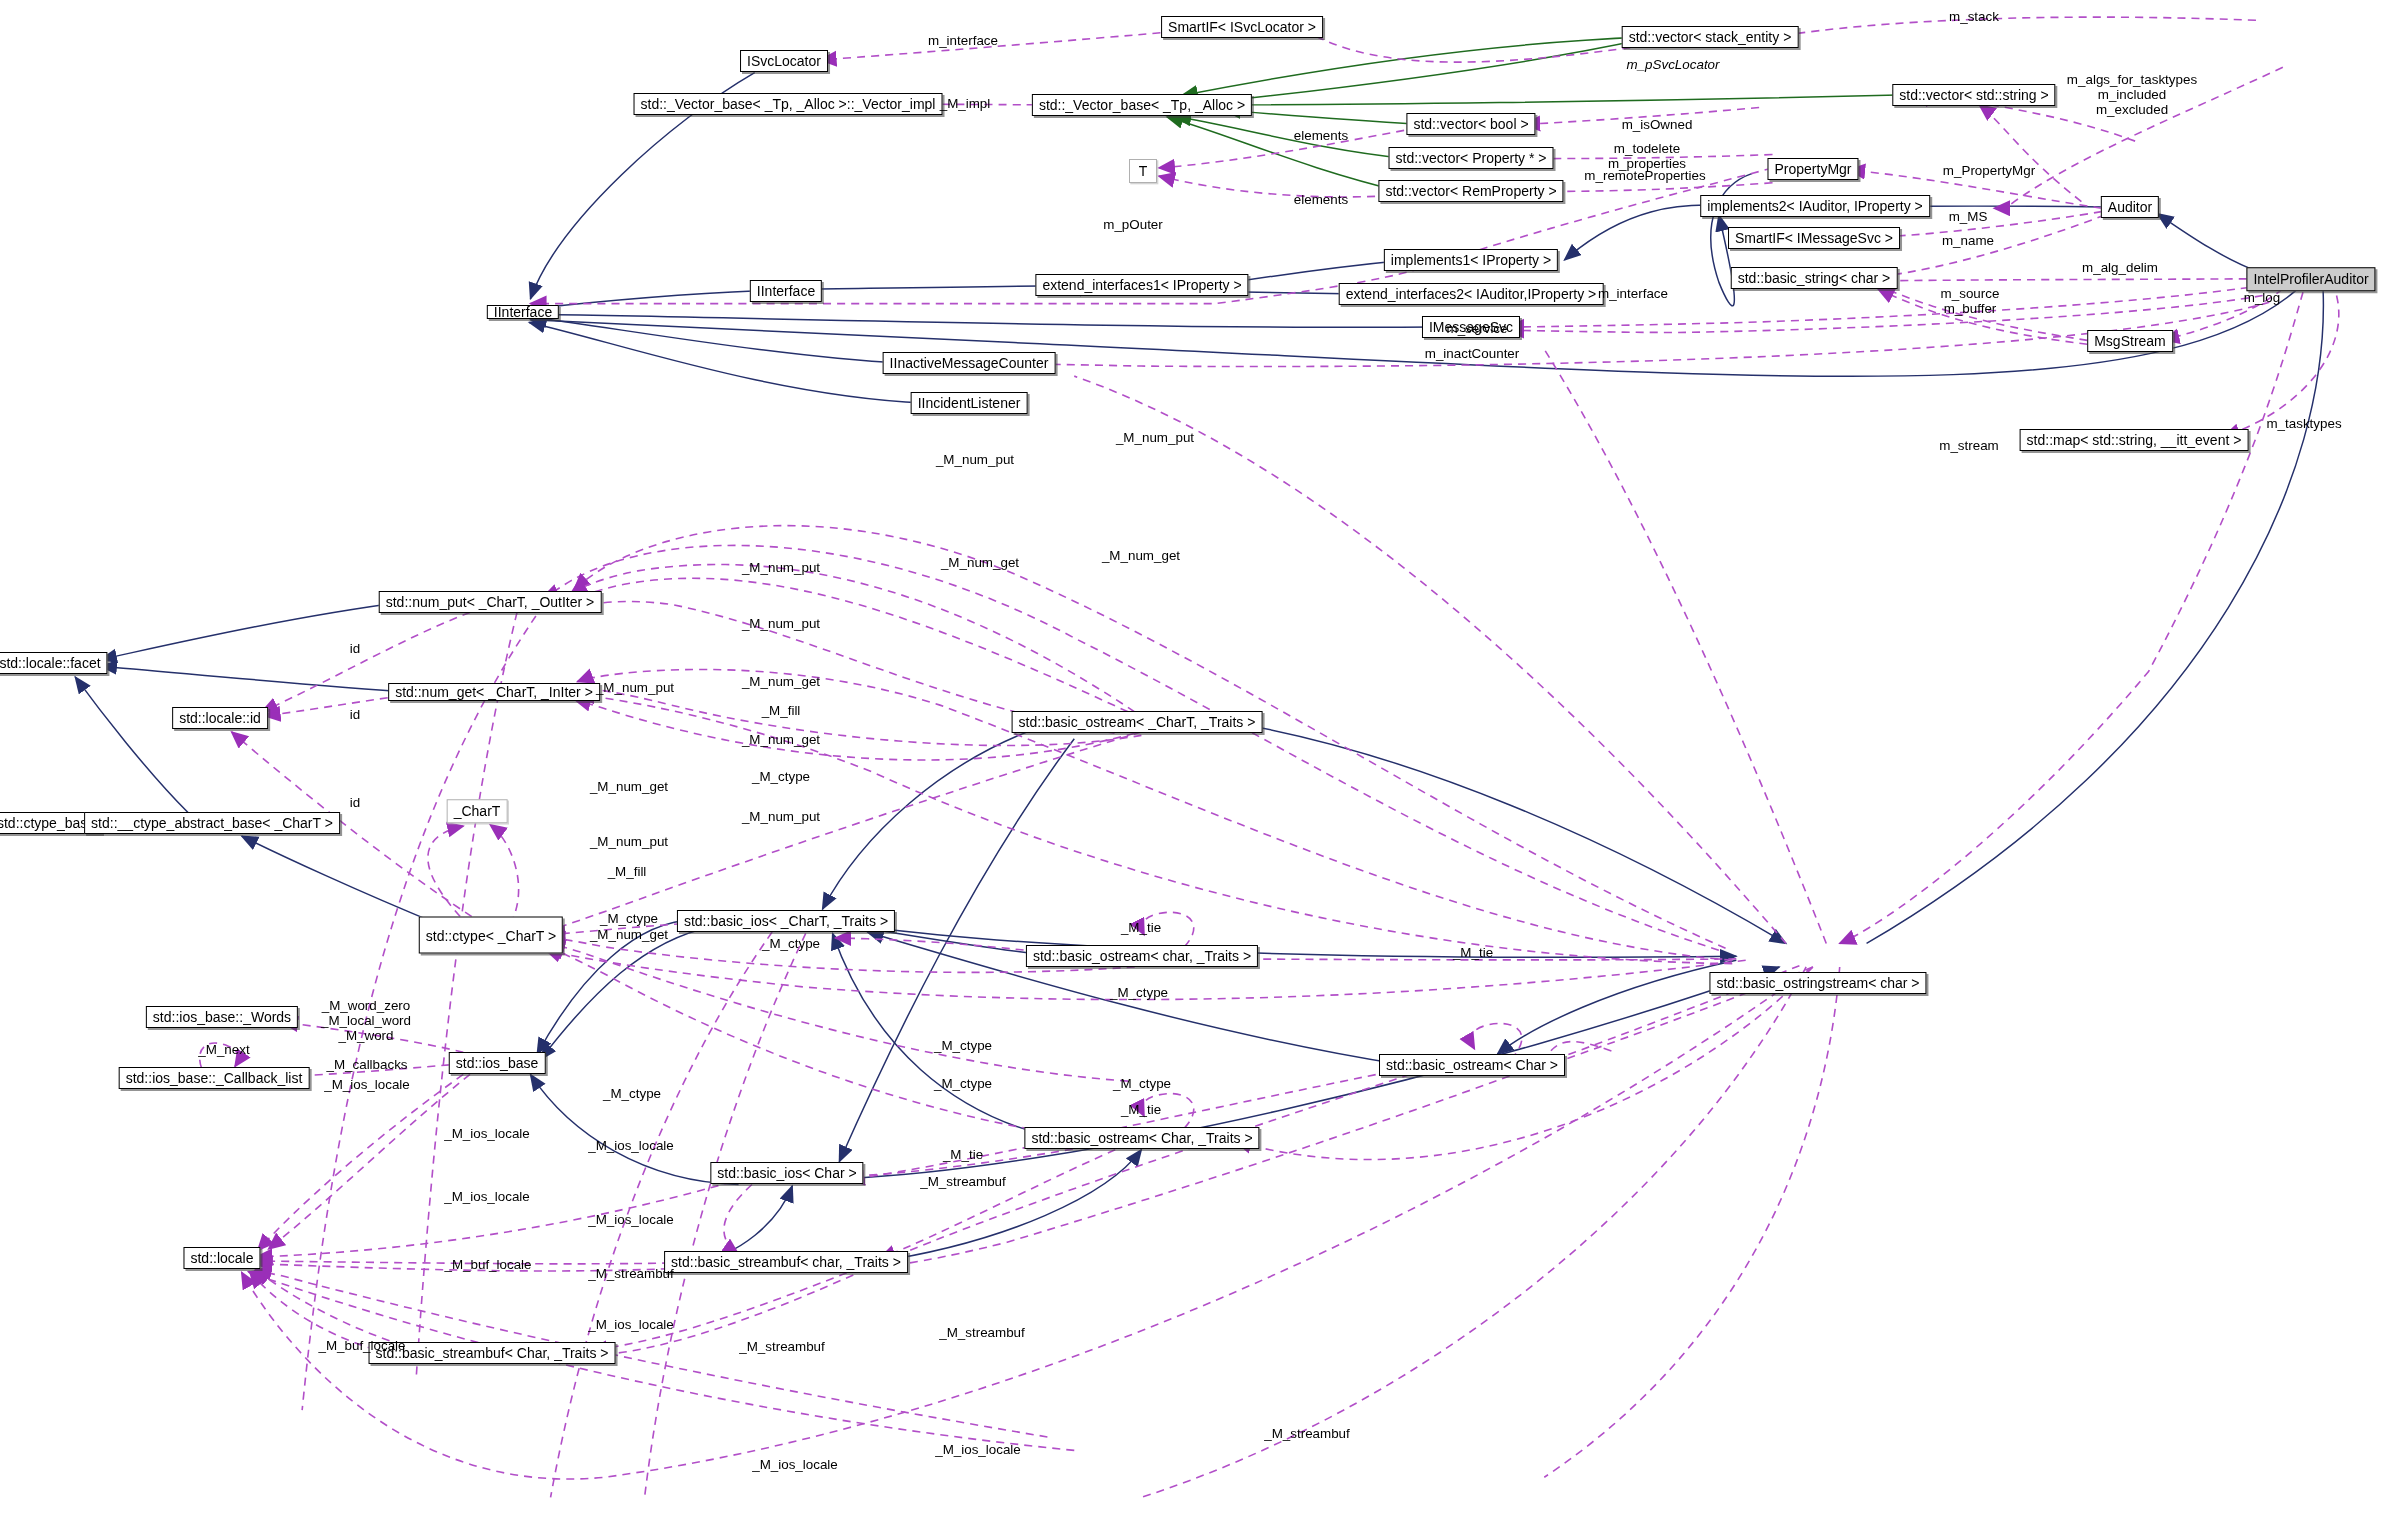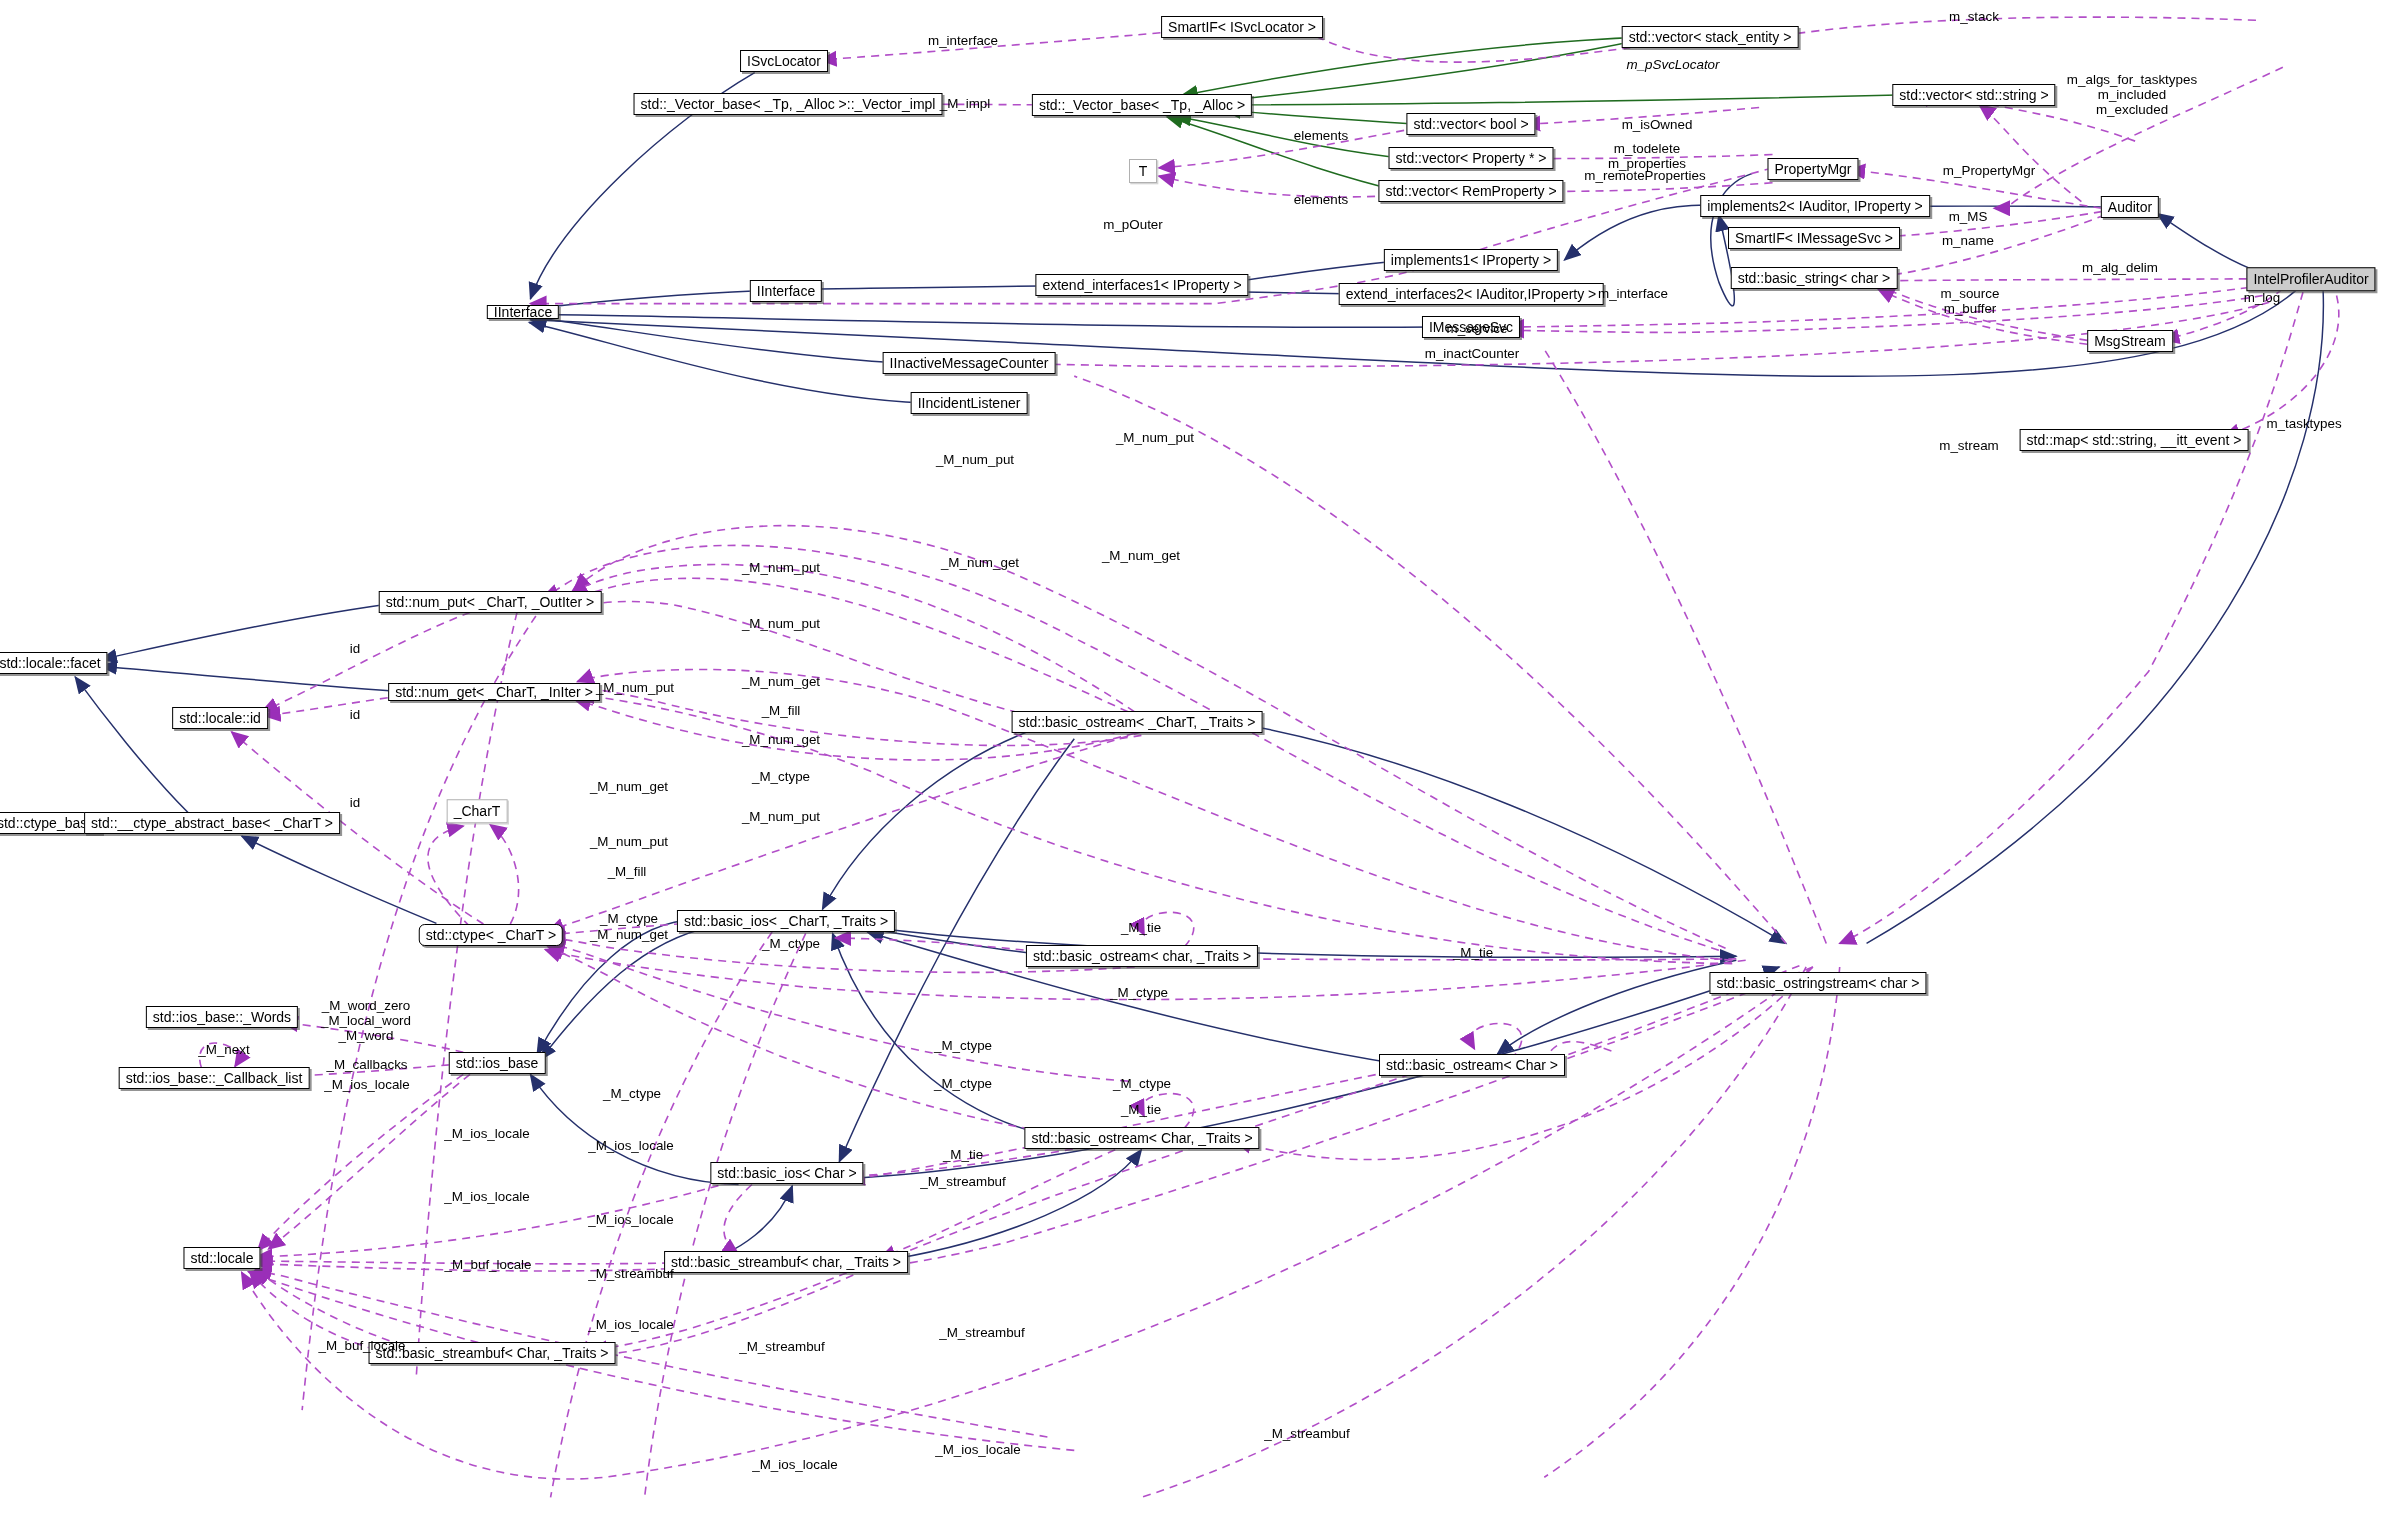--- a/index.html
+++ b/index.html
@@ -322,21 +322,21 @@
       </div>
       <div class="node" style="left: 46px; top: 823px; min-width: 84px; height: 22px;">
         <span>std::ctype_base</span>
       </div>
       <div class="node" style="left: 212px; top: 823px; min-width: 185px; height: 22px; justify-content: flex-end;">
         <span>std::__ctype_abstract_base&lt; _CharT &gt;</span>
       </div>
       <div class="node faint" style="left: 477px; top: 811px; min-width: 44px; height: 23.5px;">
         <span>_CharT</span>
       </div>
-      <div class="node" style="left: 491px; top: 935px; min-width: 111px; height: 22px; border-radius: 6px;">
+      <div class="node" style="left: 491px; top: 935px; min-width: 111px; height: 37px;">
         <span>std::ctype&lt; _CharT &gt;</span>
       </div>
       <div class="node" style="left: 786px; top: 921px; min-width: 160px; height: 22px;">
         <span>std::basic_ios&lt; _CharT, _Traits &gt;</span>
       </div>
       <div class="node" style="left: 1142px; top: 956px; min-width: 173px; height: 22px;">
         <span>std::basic_ostream&lt; char, _Traits &gt;</span>
       </div>
       <div class="node" style="left: 1818px; top: 955px; min-width: 163px; height: 22px; margin-top: 28px;">
         <span>std::basic_ostringstream&lt; char &gt;</span>

